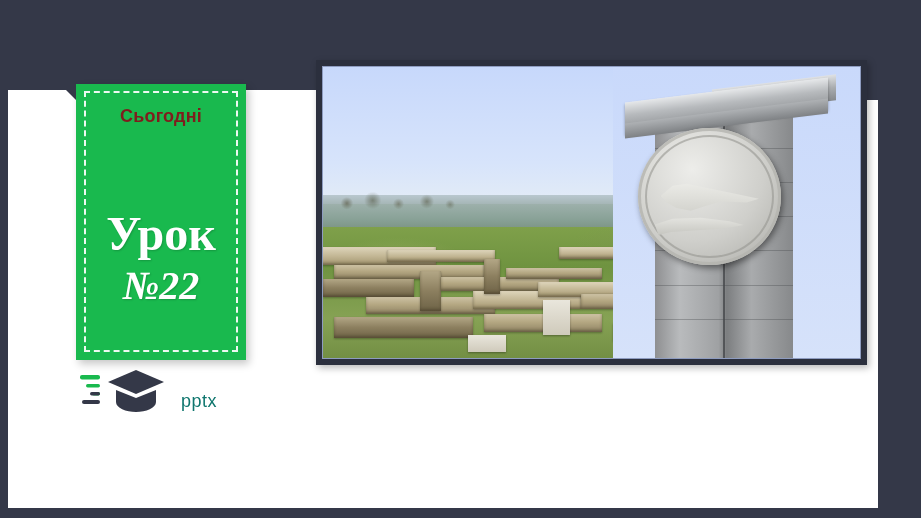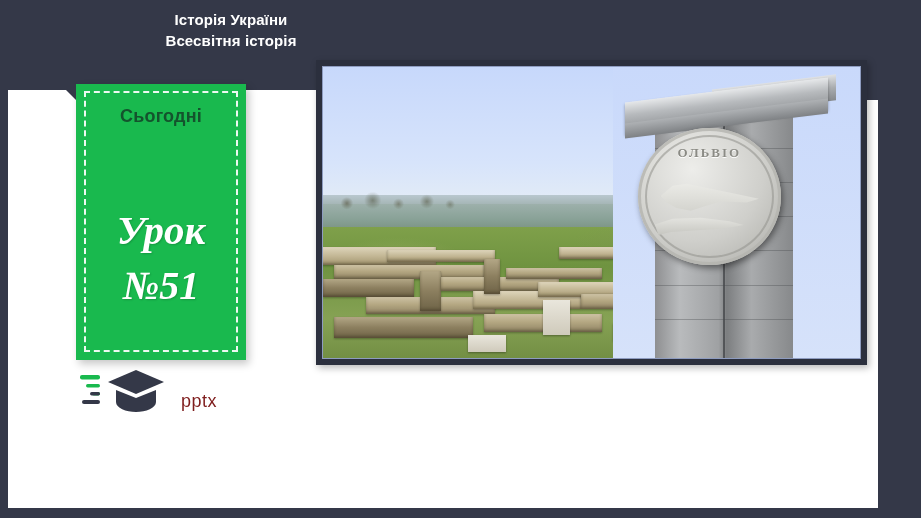--- a/index.html
+++ b/index.html
@@ -61,36 +61,36 @@
     position:absolute;left:-16px;top:0;width:0;height:0;
     border-top:16px solid #343848;
     border-left:16px solid transparent;
   }
   .green-card .dash{
     position:absolute;left:8px;top:7px;right:8px;bottom:8px;
     border:2px dashed rgba(255,255,255,.92);
   }
   .today-label{
     position:absolute;left:0;right:0;top:22px;
-    text-align:center;color:#14532d;
+    text-align:center;color:#7f1d1d;
     font-size:18px;font-weight:bold;
     letter-spacing:.2px;
   }
   .today-date{
     position:absolute;left:0;right:0;top:50px;
     text-align:center;color:#fff;
     font-size:21px;font-weight:bold;
     letter-spacing:.2px;
   }
   .lesson-word{
     position:absolute;left:0;right:0;top:122px;
     text-align:center;color:#fff;
     font-family:"Liberation Serif",serif;
-    font-style:italic;font-weight:bold;
-    font-size:41px;
+    font-weight:bold;
+    font-size:48px;
     text-shadow:1px 1px 2px rgba(0,0,0,.18);
   }
   .lesson-num{
     position:absolute;left:0;right:0;top:178px;
     text-align:center;color:#fff;
     font-family:"Liberation Serif",serif;
     font-style:italic;font-weight:bold;
     font-size:40px;
     text-shadow:1px 1px 2px rgba(0,0,0,.18);
   }
@@ -104,21 +104,21 @@
   .logo .speed{position:absolute;left:0;top:4px;}
   .logo-text{
     position:absolute;left:98px;top:-2px;
     color:#343848;
     font-size:30px;font-weight:400;
     letter-spacing:.5px;
     line-height:30px;
   }
   .logo-sub{
     position:absolute;left:101px;top:26px;
-    color:#7f1d1d;
+    color:#0f766e;
     font-size:18px;font-weight:400;
     letter-spacing:.5px;
     line-height:18px;
   }
 
   
   .photo-frame{
     position:absolute;left:316px;top:60px;width:551px;height:305px;
     background:#2b2f3d;
     padding:6px;
@@ -225,31 +225,27 @@
 
 <div class="slide">
 
   <div class="band-mid"></div>
   <div class="band-left"></div>
   <div class="band-right-top"></div>
   <div class="band-right"></div>
   <div class="band-left-edge"></div>
   <div class="band-bottom"></div>
 
-  <div class="header-title">
-    <div>Історія України</div>
-    <div>Всесвітня історія</div>
-  </div>
 
   <div class="green-card">
     <div class="fold"></div>
     <div class="dash"></div>
     <div class="today-label">Сьогодні</div>
     <div class="lesson-word">Урок</div>
-    <div class="lesson-num">№51</div>
+    <div class="lesson-num">№22</div>
   </div>
 
   <div class="logo">
     <svg class="speed" width="30" height="40" viewBox="0 0 30 40">
       <rect x="0" y="5" width="20" height="4.5" rx="2" fill="#19b94e"></rect>
       <rect x="6" y="14" width="14" height="3.5" rx="1.7" fill="#19b94e"></rect>
       <rect x="12" y="22" width="8" height="3.5" rx="1.7" fill="#19b94e"></rect>
       <rect x="2" y="30" width="18" height="4" rx="2" fill="#343848"></rect>
       <rect x="10" y="22" width="10" height="3.5" rx="1.7" fill="#343848"></rect>
     </svg>
@@ -296,21 +292,20 @@
           <div class="course" style="top:42%"></div>
           <div class="course" style="top:56%"></div>
           <div class="course" style="top:70%"></div>
           <div class="course" style="top:84%"></div>
         </div>
         <div class="cornice3"></div>
         <div class="cornice"></div>
         <div class="cornice2"></div>
         <div class="medallion">
           <div class="rim"></div>
-          <div class="olb">ОЛЬВІО</div>
           <div class="bird"></div>
           <div class="dolphin"></div>
         </div>
       </div>
     </div>
   </div>
 
 
 </div>
 

